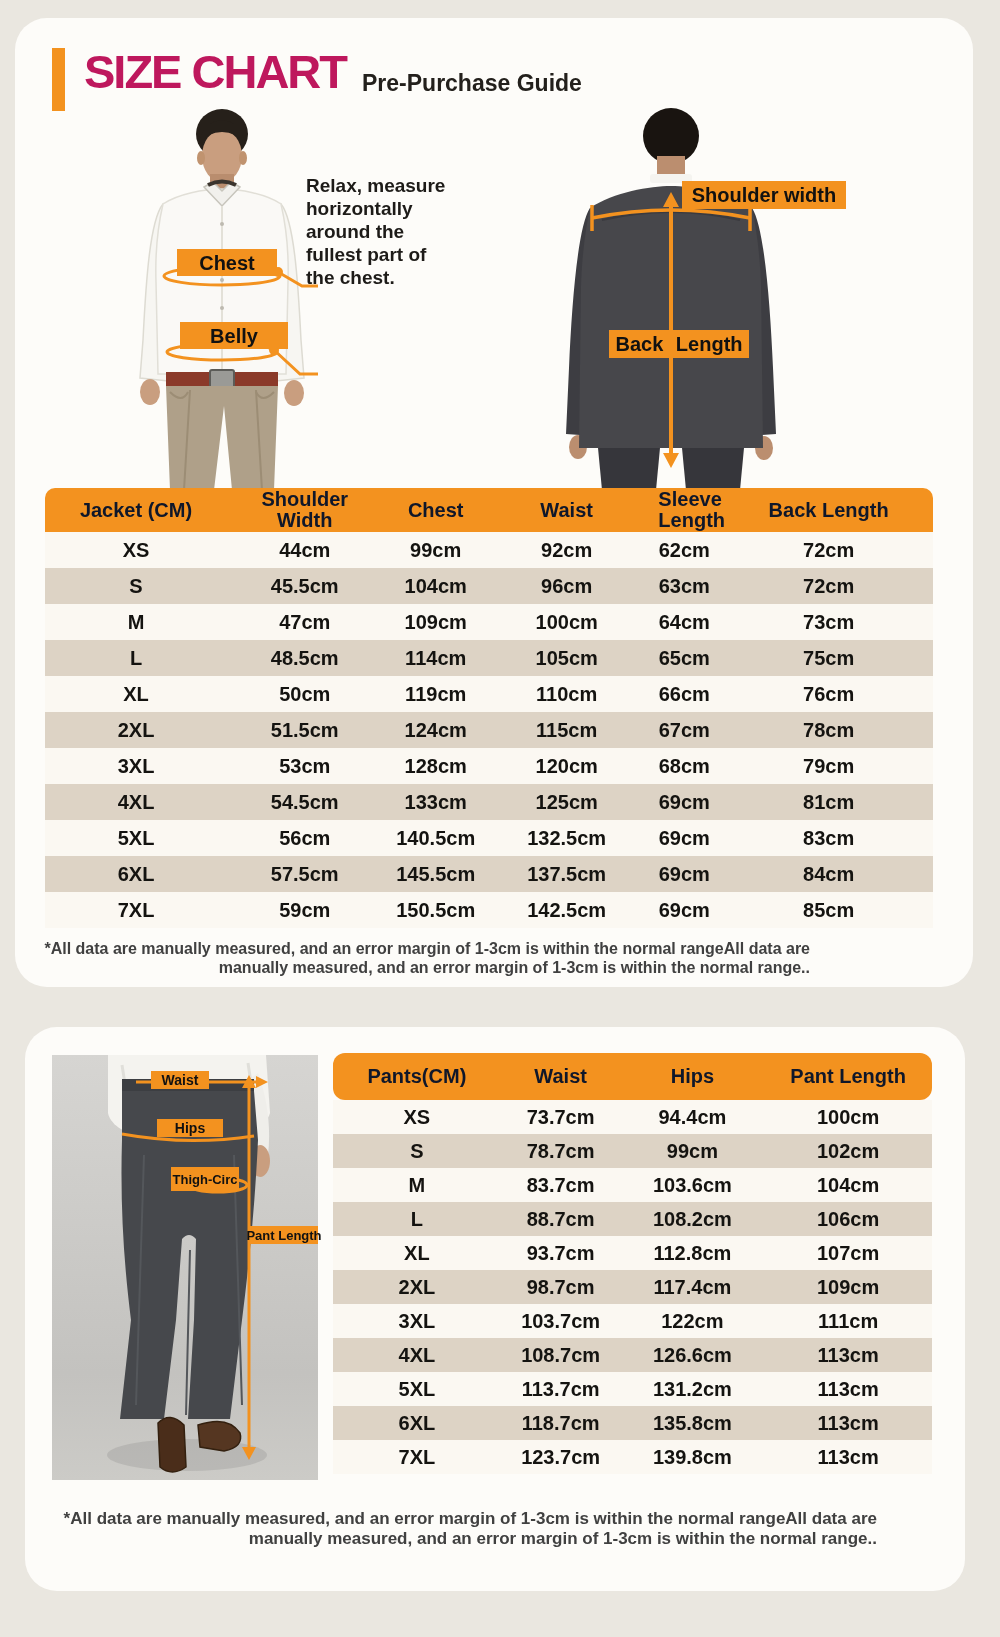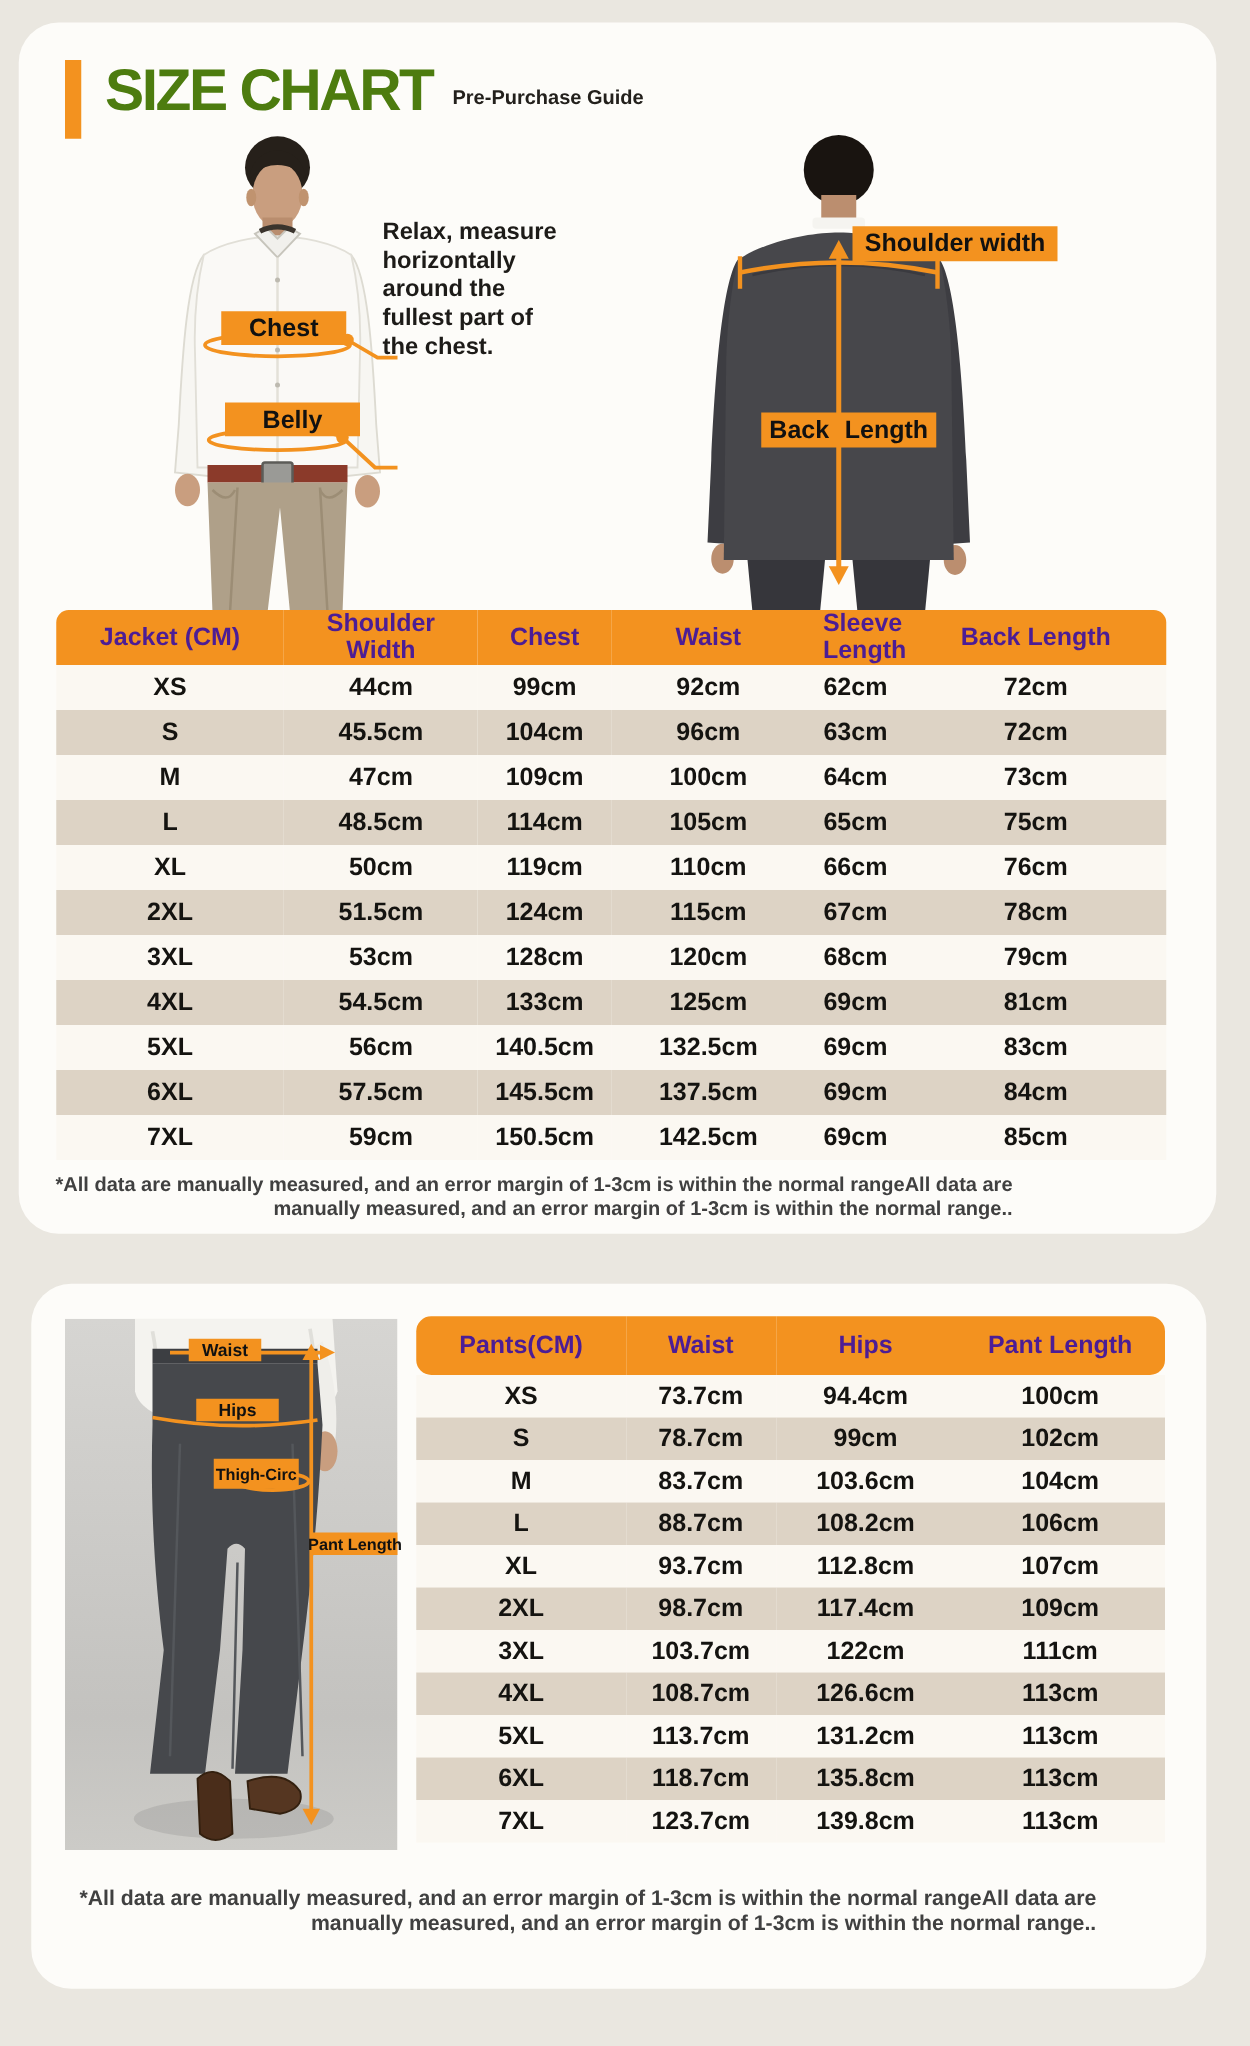--- a/index.html
+++ b/index.html
@@ -17,25 +17,25 @@
     font-family:"Liberation Sans",sans-serif;color:var(--ink);
   }
   .card{position:absolute;background:var(--card);border-radius:32px;}
   .card1{left:15px;top:18px;width:958px;height:969px;}
   .card2{left:25px;top:1027px;width:940px;height:564px;}
 
   
   .accent-bar{position:absolute;left:52px;top:48px;width:13px;height:63px;background:var(--accent);}
   .page-title{
     position:absolute;left:84px;top:44px;margin:0;
-    font-size:47px;font-weight:bold;letter-spacing:-2px;color:#4d7c0f;
+    font-size:47px;font-weight:bold;letter-spacing:-2px;color:#be185d;
   }
   .page-subtitle{
     position:absolute;left:362px;top:70px;
-    font-size:16px;font-weight:bold;color:#23201c;
+    font-size:23px;font-weight:bold;color:#23201c;
   }
 
   
   .figures-svg{position:absolute;left:0;top:100px;width:1000px;height:390px;}
   .m-label{
     position:absolute;background:var(--accent);color:#111;
     font-weight:bold;display:flex;align-items:center;justify-content:center;
     line-height:1;z-index:4;
   }
   .lbl-chest{left:177px;top:249px;width:100px;height:27px;font-size:20px;}
@@ -47,21 +47,21 @@
     font-size:19px;line-height:23px;z-index:4;
   }
   .note-chest{left:306px;top:174px;width:152px;}
   .note-belly{left:318px;top:322px;width:160px;}
 
   
   table.size-table{
     position:absolute;border-collapse:collapse;table-layout:fixed;z-index:3;
   }
   .size-table th{
-    background:var(--accent);color:#4c1d95;font-weight:bold;font-size:20px;
+    background:var(--accent);color:#0f172a;font-weight:bold;font-size:20px;
     line-height:1.05;padding:0 14px;text-align:center;vertical-align:middle;
   }
   .size-table td{
     font-weight:bold;font-size:20px;color:#141310;text-align:center;
     vertical-align:middle;padding:0;
   }
   .size-table tbody tr:nth-child(odd) td{background:var(--row-cream);}
   .size-table tbody tr:nth-child(even) td{background:var(--row-beige);}
 
   .jacket-table{left:45px;top:488px;width:888px;}

